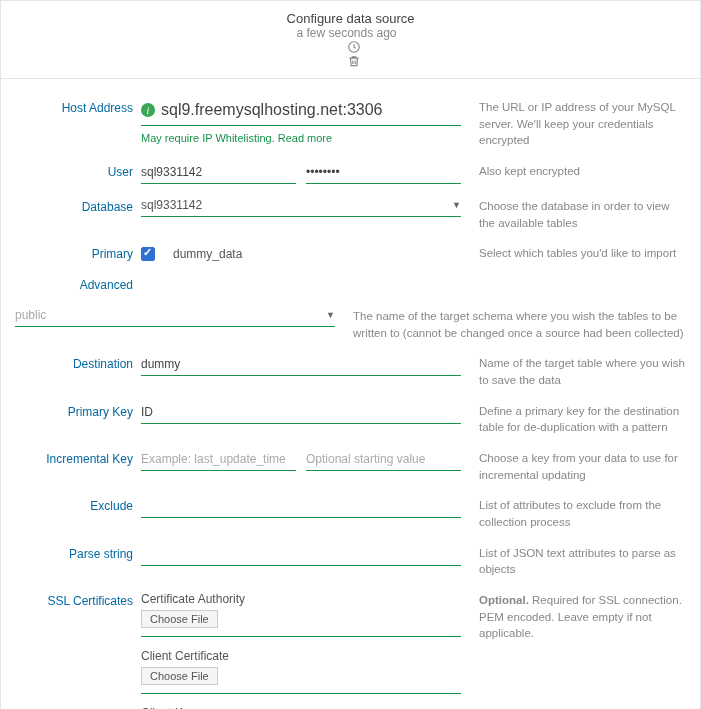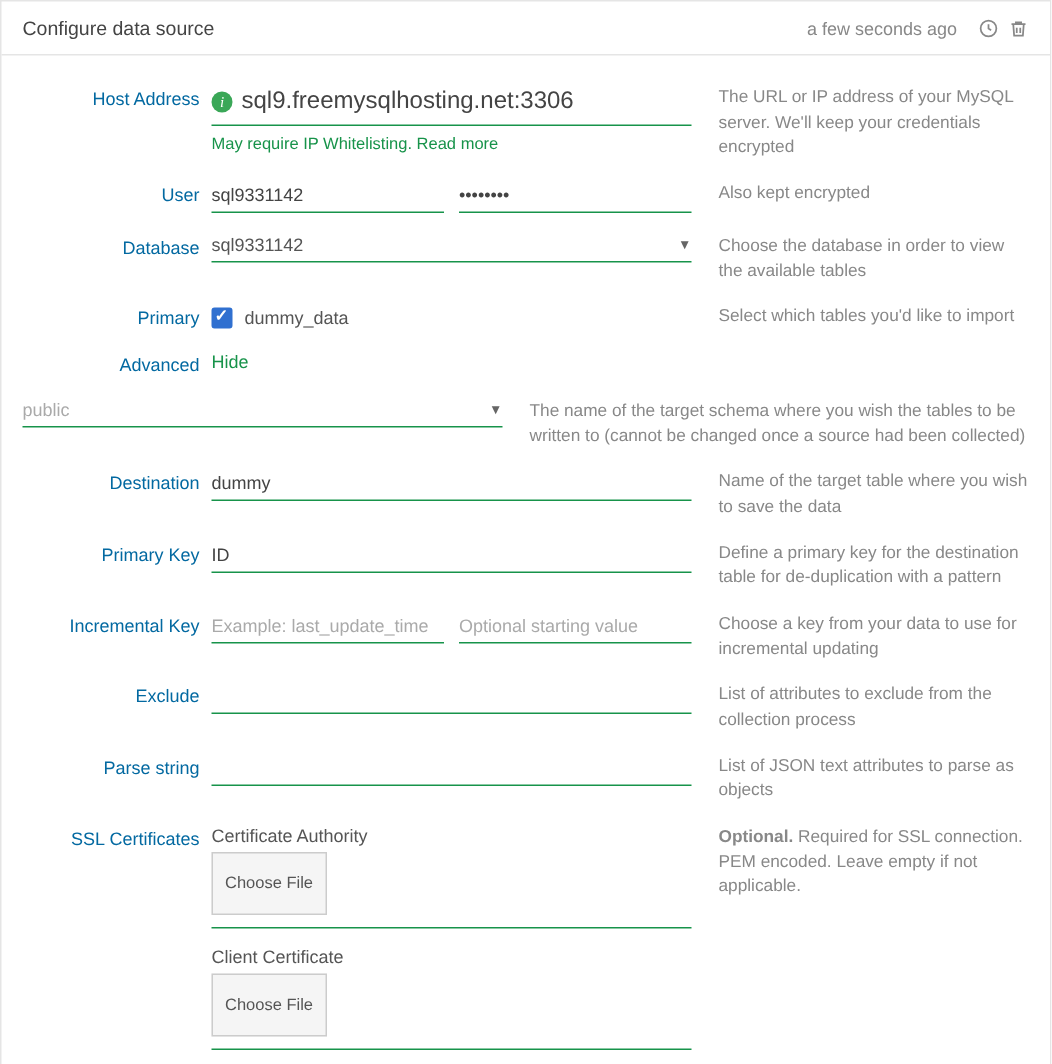--- a/index.html
+++ b/index.html
@@ -1,42 +1,42 @@
 <!DOCTYPE html>
 <html><head>
 <meta charset="utf-8">
 <style>
   * { box-sizing: border-box; margin: 0; padding: 0; }
   body { font-family: -apple-system, Arial, sans-serif; font-size: 12px; color: #555; background: #fff; width: 701px; }
   .panel { border: 1px solid #e5e5e5; }
-  .header { display: flex; align-items: center; padding: 10px 14px; border-bottom: 1px solid #e5e5e5; }
+  .header { display: flex; align-items: center; padding: 10px 14px; border-bottom: 1px solid #e5e5e5; flex-direction: column; }
   .header-title { flex: 1; font-size: 13px; color: #444; }
   .header-time { color: #888; font-size: 12px; margin-right: 8px; }
   .header-icon { color: #888; margin-left: 6px; cursor: pointer; display: inline-flex; }
   .body { padding: 20px 14px 6px 14px; }
   .row { display: flex; align-items: flex-start; margin-bottom: 14px; }
   .lbl { width: 126px; text-align: right; padding-right: 8px; color: #0369a1; font-size: 12px; padding-top: 2px; }
   .main { width: 320px; }
   .help { flex: 1; color: #888; font-size: 11.5px; line-height: 1.45; padding-left: 18px; }
   .field { border: none; border-bottom: 1px solid #17934a; background: transparent; width: 100%; font-size: 12px; color: #444; padding: 2px 0 4px 0; outline: none; font-family: inherit; }
   .field-wrap { display: flex; align-items: center; border-bottom: 1px solid #17934a; padding-bottom: 4px; }
   .field-noborder { border: none; background: transparent; width: 100%; font-size: 16px; color: #444; outline: none; font-family: inherit; padding: 2px 0; }
   .field::placeholder, .field-noborder::placeholder { color: #aaa; }
   .info-icon { display: inline-flex; align-items: center; justify-content: center; width: 14px; height: 14px; background: #3aa757; color: #fff; border-radius: 50%; font-size: 10px; font-style: italic; font-family: Georgia, serif; margin-right: 6px; flex-shrink: 0; }
   .whitelist { color: #17934a; font-size: 11px; margin-top: 6px; margin-left: 0; }
   .two-col { display: flex; gap: 10px; }
   .two-col .col { flex: 1; }
-  .checkbox-row { display: flex; align-items: center; gap: 8px; color: #555; padding-top: 2px; }
+  .checkbox-row { display: flex; align-items: center; gap: 18px; color: #555; padding-top: 2px; }
   .chk { appearance: none; width: 14px; height: 14px; border: 1px solid #3070d0; border-radius: 2px; position: relative; cursor: pointer; background: #3070d0; }
   .chk:checked::after { content: "✓"; color: #fff; font-size: 11px; position: absolute; top: -2px; left: 1px; font-weight: bold; }
   .dropdown-arrow { font-size: 9px; color: #666; margin-left: auto; }
   .hide-link { color: #17934a; font-size: 12px; cursor: pointer; }
   .ssl-group .ssl-item { margin-bottom: 12px; border-bottom: 1px solid #17934a; padding-bottom: 8px; }
   .ssl-label { color: #555; font-size: 12px; margin-bottom: 4px; }
-  .choose-btn { font-size: 11px; padding: 14px 8px; background: #f5f5f5; border: 1px solid #ccc; color: #555; cursor: pointer; font-family: inherit; }
+  .choose-btn { font-size: 11px; padding: 2px 8px; background: #f5f5f5; border: 1px solid #ccc; color: #555; cursor: pointer; font-family: inherit; }
   .bold { font-weight: bold; }
   svg { display: block; }
 </style>
 </head>
 <body>
 
 <div class="panel">
   <div class="header">
     <div class="header-title">Configure data source</div>
     <div class="header-time">a few seconds ago</div>
@@ -93,21 +93,20 @@
         <label class="checkbox-row">
           <input type="checkbox" class="chk" checked="" style="">
           <span>dummy_data</span>
         </label>
       </div>
       <div class="help">Select which tables you'd like to import</div>
     </div>
 
     <div class="row" style="margin-bottom:16px;">
       <div class="lbl">Advanced</div>
-      <div class="main"><span class="hide-link">Hide</span></div>
       <div class="help"></div>
     </div>
 
     <div class="row">
       <div class="main">
         <div class="field-wrap">
           <span style="color:#aaa">public</span>
           <span class="dropdown-arrow">▼</span>
         </div>
       </div>

